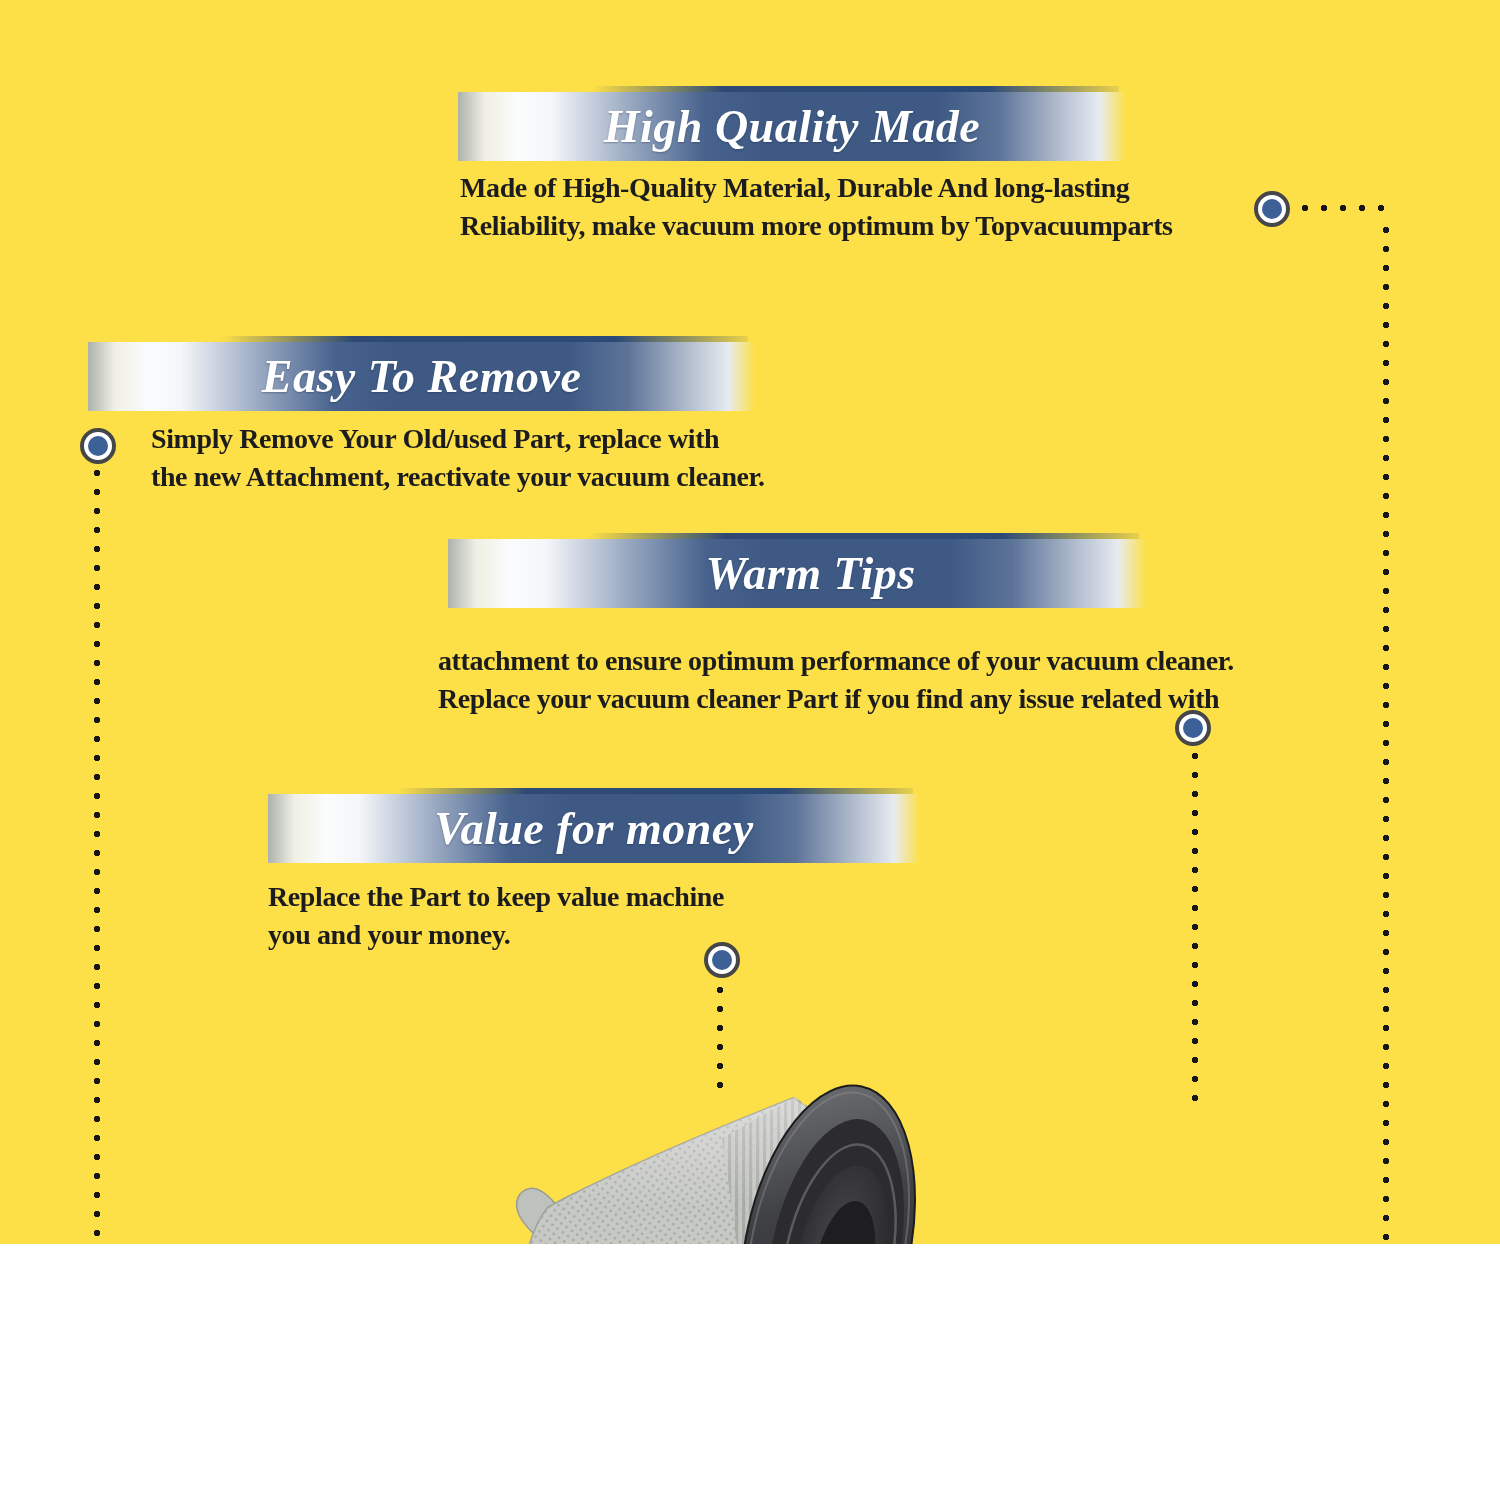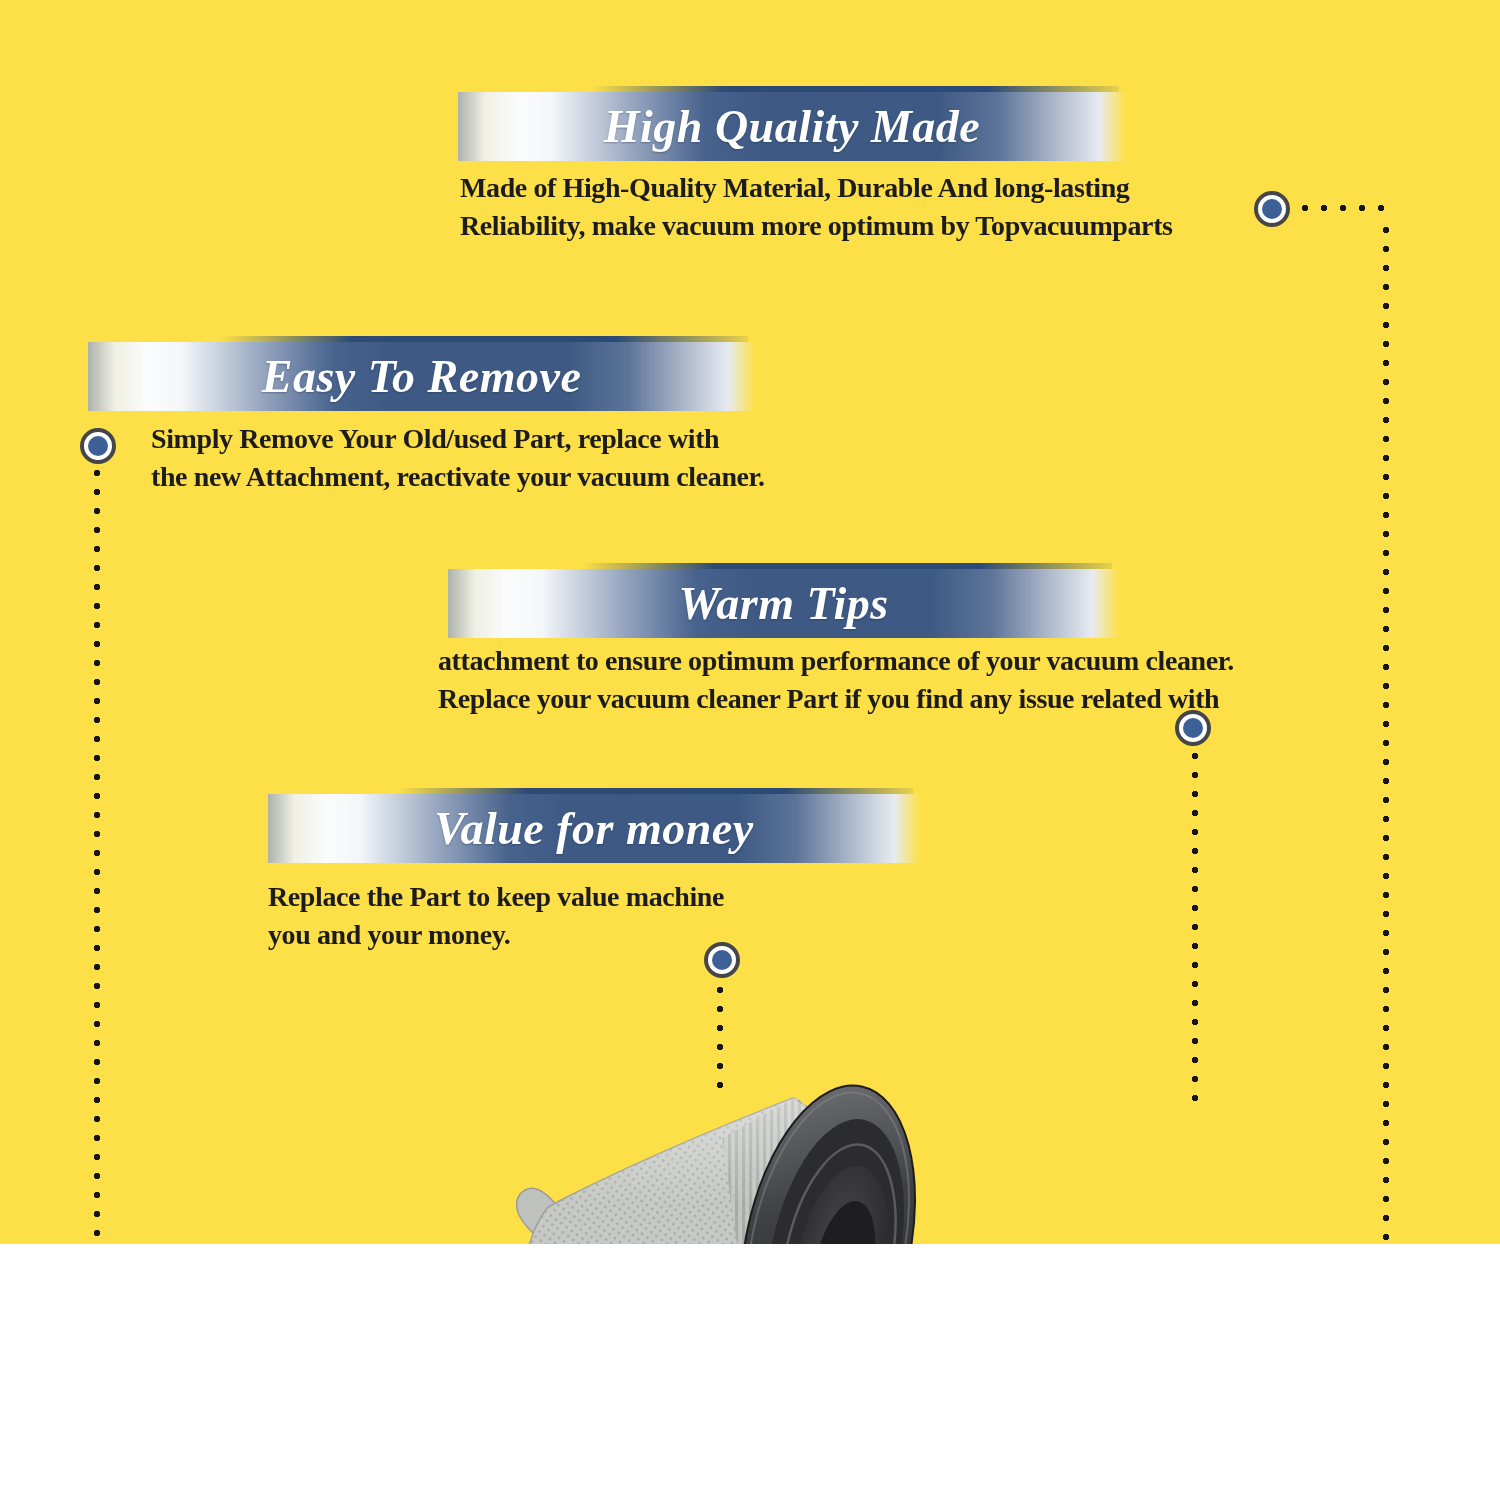--- a/index.html
+++ b/index.html
@@ -71,21 +71,21 @@
   <div class="body-text" style="left:126px;top:420px;margin-left:25px;">
     <span class="line">Simply Remove Your Old/used Part, replace with</span>
     <span class="line">the new Attachment, reactivate your vacuum cleaner.</span>
   </div>
   <div class="bullseye" style="left:80px;top:428px;">
       <span class="pupil"></span>
     </div>
   <div class="dv" style="left:93px;top:464px;height:790px;"></div>
   <div class="dh" style="left:103px;top:1243px;width:196px;"></div>
 
-  <div class="banner" style="left:448px;top:569px;width:671px;">
+  <div class="banner" style="left:448px;top:539px;width:671px;padding-left:27px;">
     <div class="banner-heading">Warm Tips</div>
   </div>
   <div class="body-text" style="left:438px;top:642px;">
     <span class="line">attachment to ensure optimum performance of your vacuum cleaner.</span>
     <span class="line">Replace your vacuum cleaner Part if you find any issue related with</span>
   </div>
   <div class="bullseye" style="left:1175px;top:710px;">
       <span class="pupil"></span>
     </div>
   <div class="dv" style="left:1191px;top:747px;height:360px;"></div>

